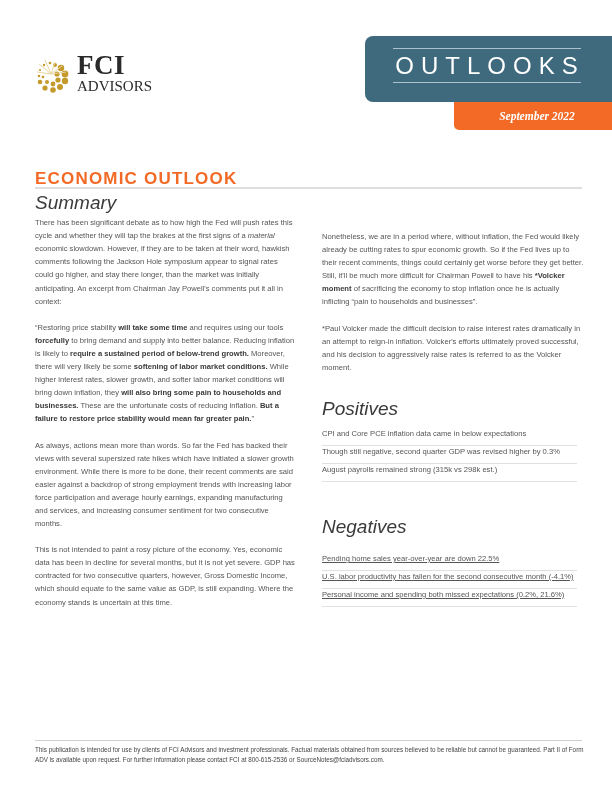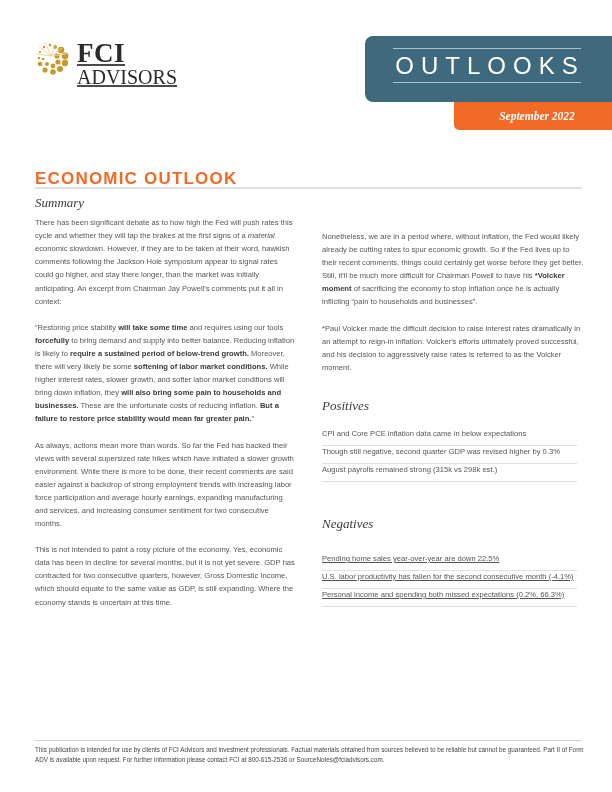--- a/index.html
+++ b/index.html
@@ -1,36 +1,36 @@
 <!DOCTYPE html>
 <html><head>
   <meta charset="utf-8">
   <style>
     * { box-sizing: border-box; margin: 0; padding: 0; }
     html, body { width: 612px; height: 792px; background: #ffffff; overflow: hidden; }
     body { position: relative; font-family: "Liberation Sans", sans-serif; color: #4a4a4a; }
 
     
-    .logo { position: absolute; left: 35px; top: 40px; display: flex; align-items: flex-start; text-decoration: underline; }
+    .logo { position: absolute; left: 35px; top: 52px; display: flex; align-items: flex-end; }
     .logo-globe { width: 36px; height: 36px; margin-right: 6px; }
     .logo-text { display: flex; flex-direction: column; line-height: 1; }
     .logo-fci { font-family: "Liberation Serif", serif; font-size: 27px; font-weight: bold; color: #2a2a2a; letter-spacing: 0.5px; }
-    .logo-adv { font-family: "Liberation Serif", serif; font-size: 20px; color: #2a2a2a; letter-spacing: 0px; margin-top: 0px; }
+    .logo-adv { font-family: "Liberation Serif", serif; font-size: 15px; color: #2a2a2a; letter-spacing: 0px; margin-top: 0px; }
 
     .banner { position: absolute; left: 365px; top: 36px; width: 255px; height: 66px; background: #3f6a7d; border-radius: 8px 0 0 8px; }
     .banner-inner { position: absolute; left: 28px; top: 12px; width: 188px; height: 35px; border-top: 1.5px solid #a9c2cc; border-bottom: 1.5px solid #a9c2cc; display: flex; align-items: center; justify-content: center; }
     .banner-title { color: #ffffff; font-family: "Liberation Sans", sans-serif; font-size: 24px; letter-spacing: 7px; font-weight: normal; padding-left: 6px; }
     .date-tab { position: absolute; left: 454px; top: 102px; width: 166px; height: 28px; background: #f26a25; border-radius: 0 0 0 5px; display: flex; align-items: center; justify-content: center; }
     .date-text { color: #ffffff; font-family: "Liberation Serif", serif; font-style: italic; font-weight: bold; font-size: 11.5px; }
 
     
     .section-label { position: absolute; left: 35px; top: 169px; color: #f26a25; font-weight: bold; font-size: 17px; letter-spacing: 1.2px; }
     .section-rule { position: absolute; left: 35px; top: 187px; width: 547px; height: 2px; background: #dedede; }
 
-    .h2 { font-family: Liberation Serif, serif; font-style: italic; font-size: 13px; color: #3a3a3a; }
+    .h2 { font-family: Liberation Sans, sans-serif; font-style: italic; font-size: 19px; color: #3a3a3a; }
 
     
     .col { position: absolute; font-size: 7.6px; line-height: 13.1px; color: #555; }
     .col-left { left: 35px; top: 196px; width: 262px; }
     .col-right { left: 322px; top: 230px; width: 262px; }
     .col p { margin-bottom: 13px; }
     .col b { color: #3a3a3a; font-weight: bold; }
     .summary-title { margin-bottom: 7px; }
 
     .pos-title { position: absolute; left: 322px; top: 398px; }
@@ -107,17 +107,17 @@
 <div class="list list-pos">
   <div class="item">CPI and Core PCE inflation data came in below expectations</div>
   <div class="item">Though still negative, second quarter GDP was revised higher by 0.3%</div>
   <div class="item">August payrolls remained strong (315k vs 298k est.)</div>
 </div>
 
 <div class="h2 neg-title">Negatives</div>
 <div class="list list-neg">
   <div class="item">Pending home sales year-over-year are down 22.5%</div>
   <div class="item">U.S. labor productivity has fallen for the second consecutive month (-4.1%)</div>
-  <div class="item">Personal income and spending both missed expectations (0.2%, 66.3%)</div>
+  <div class="item">Personal income and spending both missed expectations (0.2%, 21.6%)</div>
 </div>
 
 <div class="footer-rule"></div>
 <div class="footer">This publication is intended for use by clients of FCI Advisors and investment professionals. Factual materials obtained from sources believed to be reliable but cannot be guaranteed. Part II of Form ADV is available upon request. For further information please contact FCI at 800-615-2536 or SourceNotes@fciadvisors.com.</div>
 
 </body></html>

